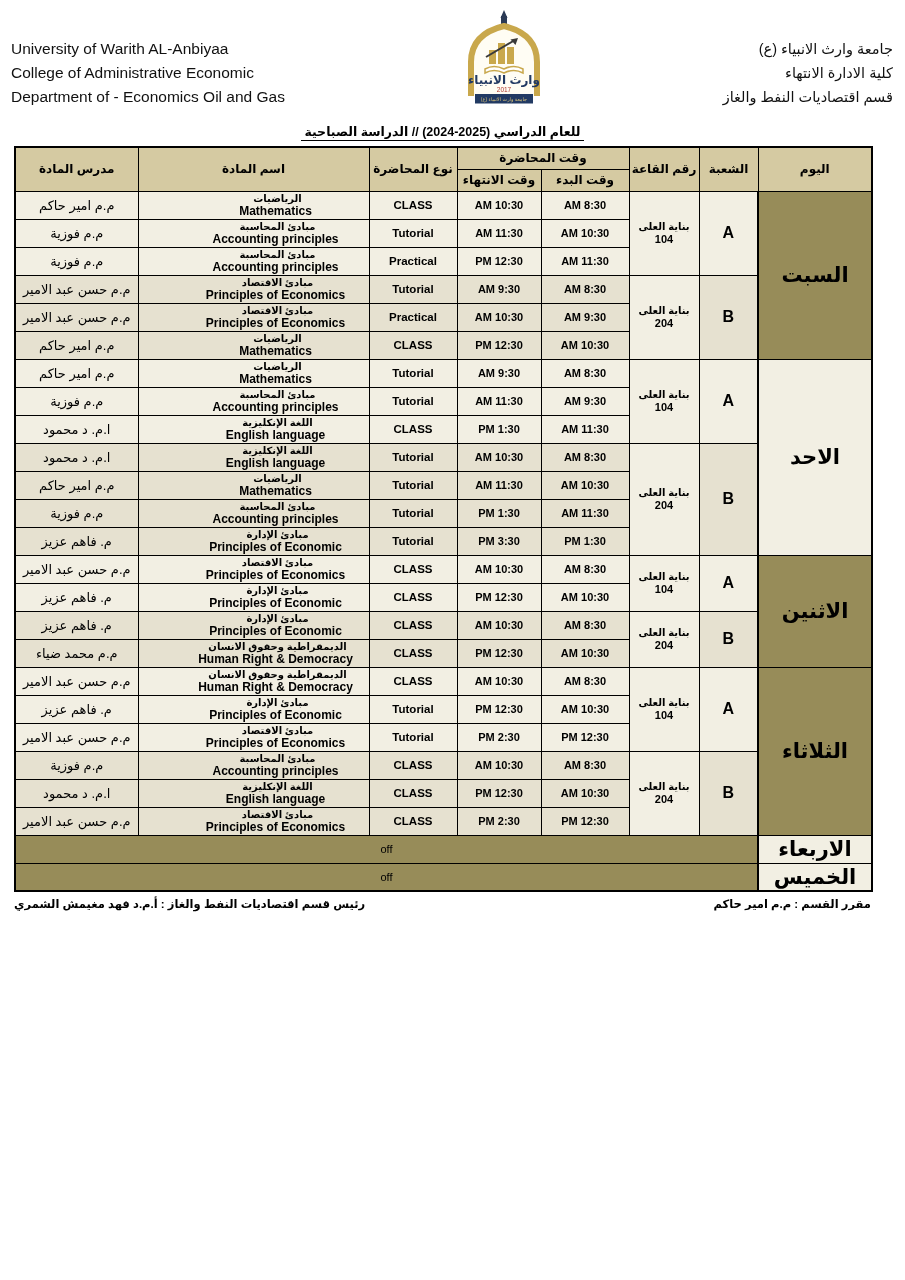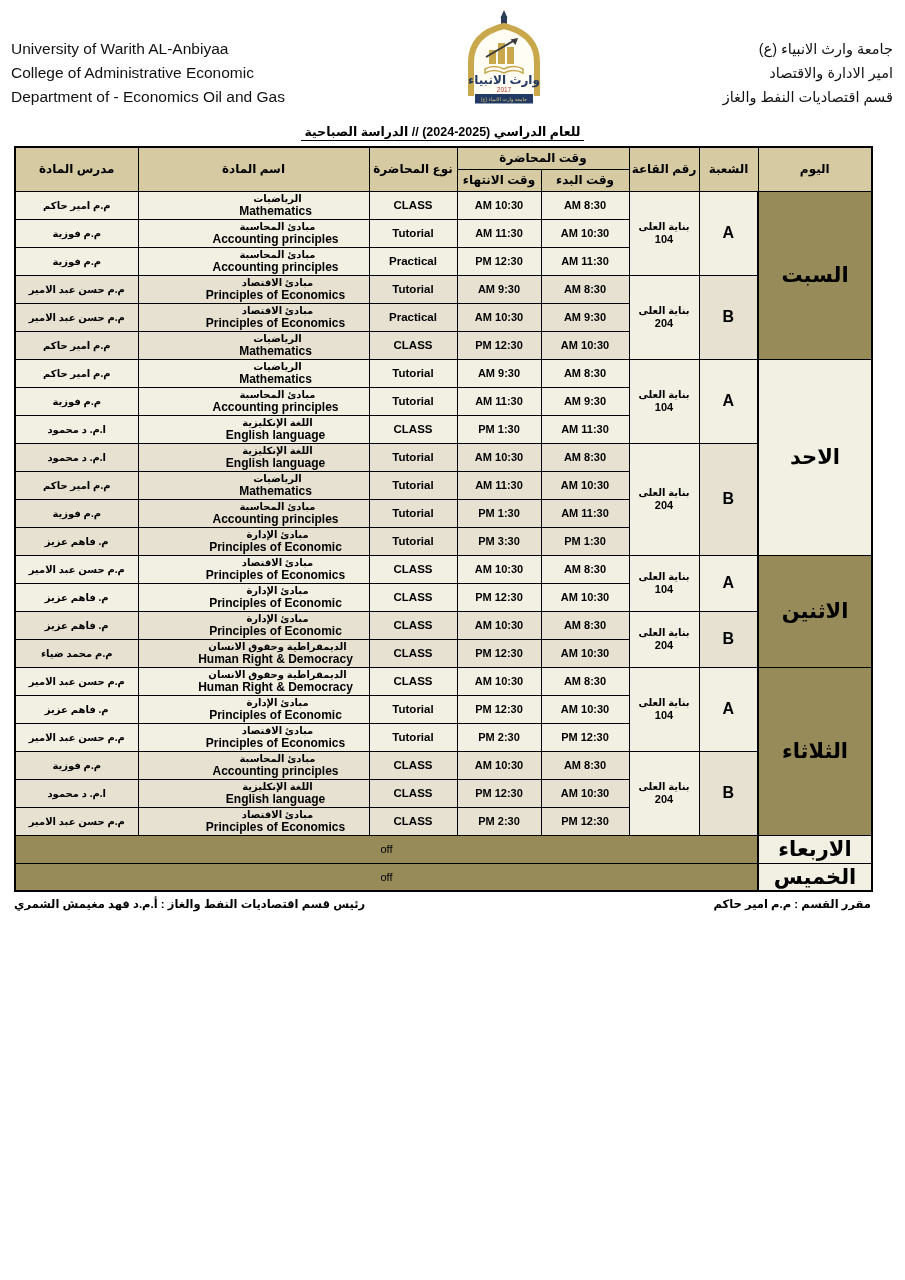--- a/index.html
+++ b/index.html
@@ -49,21 +49,21 @@
   td.day-cell.olive { background: var(--olive, #978c59) !important; margin-left: 26px; }
   td.day-cell.cream { background: var(--row-a, #f2efe3) !important; }
   td.sec-cell { font-size: 16px; font-weight: bold; }
   td.room-cell { background: var(--row-a, #f2efe3) !important; margin-top: 16px; }
   .room-ar { font-size: 10px; font-weight: bold; line-height: 12px; direction: rtl; }
   .room-no { font-size: 11px; font-weight: bold; line-height: 12px; }
   td.time-cell { font-size: 11px; font-weight: bold; }
   td.type-cell { font-size: 11.5px; font-weight: bold; }
   .subject-ar { font-size: 10px; font-weight: bold; line-height: 12px; direction: rtl; padding-left: 48px; }
   .subject-en { font-size: 12px; font-weight: bold; line-height: 13px; padding-left: 44px; }
-  td.teacher-cell { font-size: 10px; font-weight: bold; direction: rtl; }
+  td.teacher-cell { font-size: 13px; font-weight: normal; direction: rtl; }
   tr.day-start > td, tr.group-start > td, tr.thick-top > td { border-top: 3px solid #000; }
   tr.off-row td { height: 31px; }
   td.off-cell { background: var(--olive, #978c59) !important; font-size: 11px; font-weight: normal; }
 
   
   .sign-footer {
     width: 857px; margin: 5px 0 0 14px;
     display: flex; justify-content: space-between;
     font-size: 11.5px; font-weight: bold; align-items: center;
   }
@@ -92,21 +92,21 @@
       <path d="M33 59 Q42 54 52 59 Q62 54 71 59 L71 63 Q62 58 52 63 Q42 58 33 63 Z" fill="#ffffff" stroke="#c9a84c" stroke-width="1.5"></path>
       <text x="52" y="74" font-size="12" font-weight="bold" fill="#223a63" text-anchor="middle">وارث الانبياء</text>
       <text x="52" y="82" font-size="6.5" fill="#b0392e" text-anchor="middle">2017</text>
       <rect x="23" y="84" width="58" height="9.5" fill="#223a63"></rect>
       <text x="52" y="91" font-size="5" fill="#d9c27a" text-anchor="middle">جامعة وارث الانبياء (ع)</text>
     </svg>
   </div>
 
   <div class="ar-block">
     <div>جامعة وارث الانبياء (ع)</div>
-    <div>امير الادارة والاقتصاد</div>
+    <div>كلية الادارة الانتهاء</div>
     <div>قسم اقتصاديات النفط والغاز</div>
   </div>
 </div>
 
 <div class="title-wrap">
   <span class="doc-title">للعام الدراسي (2025-2024) // الدراسة الصباحية</span>
 </div>
 
 <table id="timetable">
   <colgroup>

